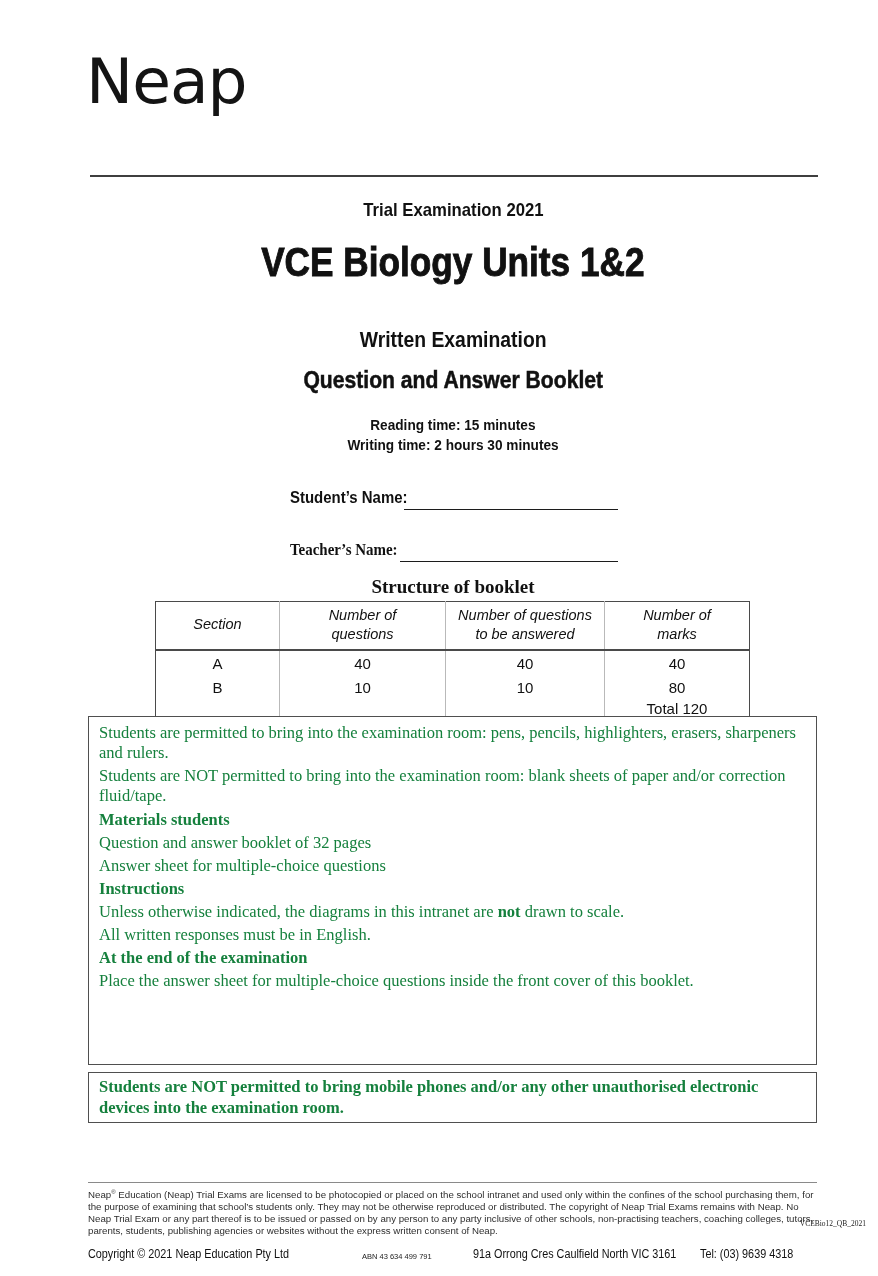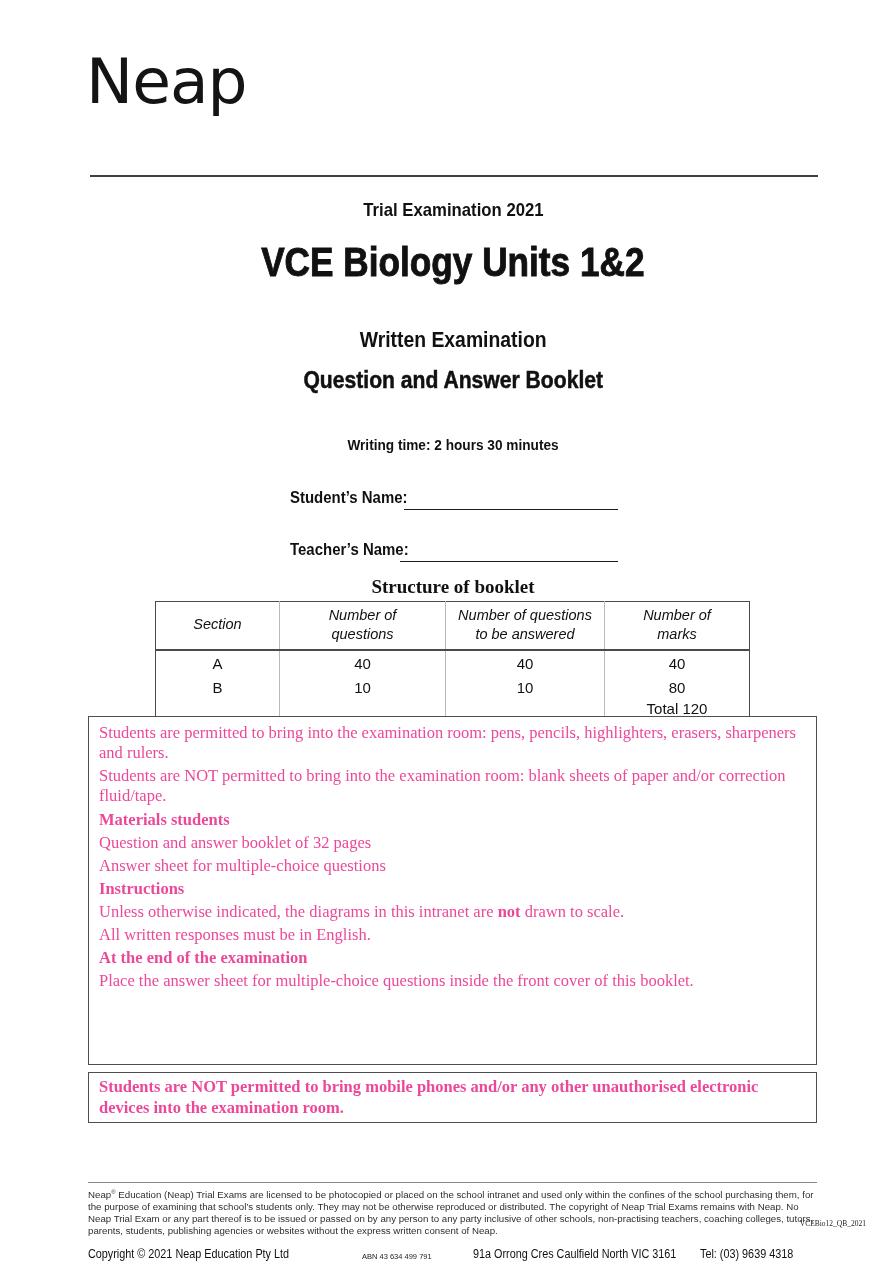--- a/index.html
+++ b/index.html
@@ -31,21 +31,21 @@
   table.struct, table.struct { border:1.5px solid #4a4a4a; }
   table.struct th {
     font-style:italic; font-weight:400; font-size:14.5px; line-height:1.3;
     padding:4px 2px 5px; border-bottom:2px solid #4a4a4a; text-align:center; vertical-align:middle;
   }
   table.struct td { font-size:15px; text-align:center; vertical-align:middle; padding:4px 0 3px; }
   table.struct th + th, table.struct td + td { border-left:1px solid #b9b9b9; }
   table.struct tr.total-row td { padding:1px 0 6px; }
   .box {
     left:88px; width:729px; border:1.5px solid #4f4f4f; background:#fff;
-    font-family:"Liberation Serif", serif; color:#ec4899;
+    font-family:"Liberation Serif", serif; color:#15803d;
   }
   .box1 { top:716px; height:349px; padding:6px 10px 0 10px; font-size:16.5px; line-height:1.22; overflow:hidden; }
   .rule-p { margin:0 0 3px 0; }
   .rule-h { margin:3px 0 3px 0; font-weight:700; }
   .box2 {
     top:1072px; height:51px; padding:4px 18px 0 10px; border-width:1.8px;
     font-size:16.5px; line-height:1.27; font-weight:700;
   }
   .rule-bottom { left:88px; top:1182px; width:729px; height:1px; background:#8a8a8a; }
   .fineprint {
@@ -65,26 +65,27 @@
 <div class="page">
 
   <div class="abs logo">Neap</div>
 
   <div class="abs rule-top"></div>
 
   <div class="center-line h-series"><span class="cond">Trial Examination 2021</span></div>
   <div class="center-line h-title"><span class="cond">VCE Biology Units 1&amp;2</span></div>
   <div class="center-line h-sub"><span class="cond">Written Examination</span></div>
   <div class="center-line h-booklet"><span class="cond">Question and Answer Booklet</span></div>
+  <div class="center-line h-read"><span class="cond">Reading time: 15 minutes</span></div>
   <div class="center-line h-write"><span class="cond">Writing time: 2 hours 30 minutes</span></div>
 
   <div class="abs name-label" style="left:290px; top:488px;"><span class="cond-left">Student’s Name:</span></div>
   <div class="abs name-line" style="left:404px; top:492px; width:214px;"></div>
 
-  <div class="abs name-label" style="left:290px; top:540px;"><span class="cond-left">Teacher’s Name:</span></div>
+  <div class="abs name-label" style="left:290px; top:540px;font-family:Liberation Serif, serif;"><span class="cond-left">Teacher’s Name:</span></div>
   <div class="abs name-line" style="left:400px; top:544px; width:218px;"></div>
 
   <div class="center-line struct-title">Structure of booklet</div>
 
   <table class="abs struct">
     <colgroup>
       <col style="width:124px">
         <col style="width:166px">
         <col style="width:159px">
         <col style="width:145px">

